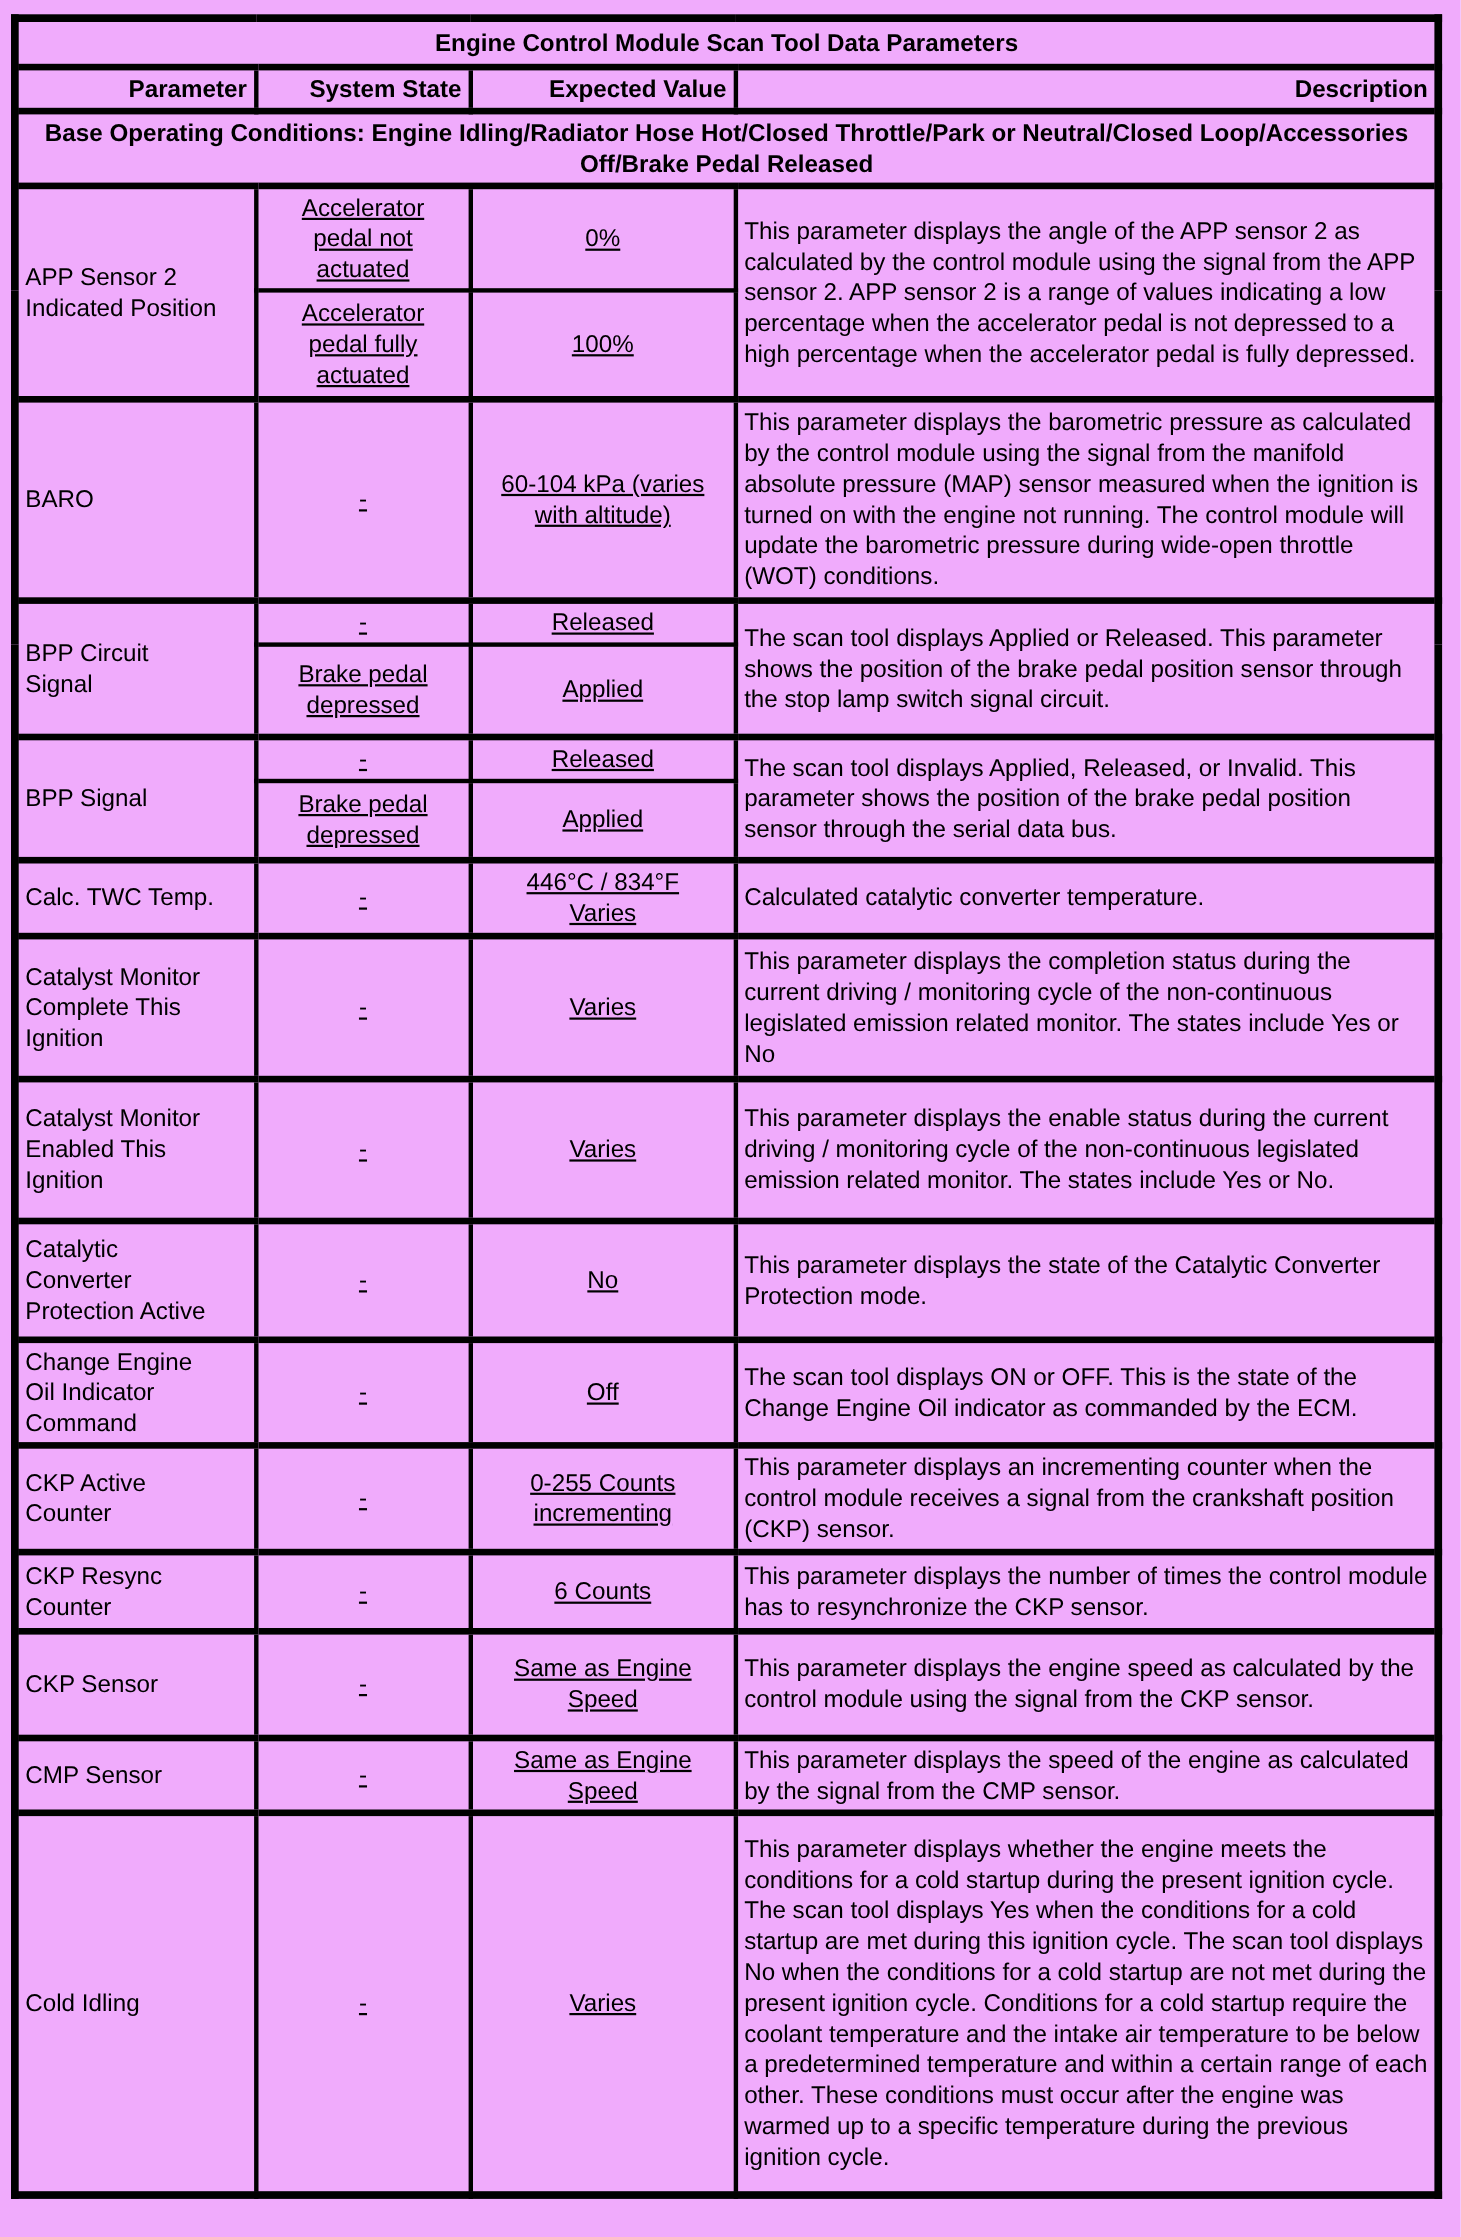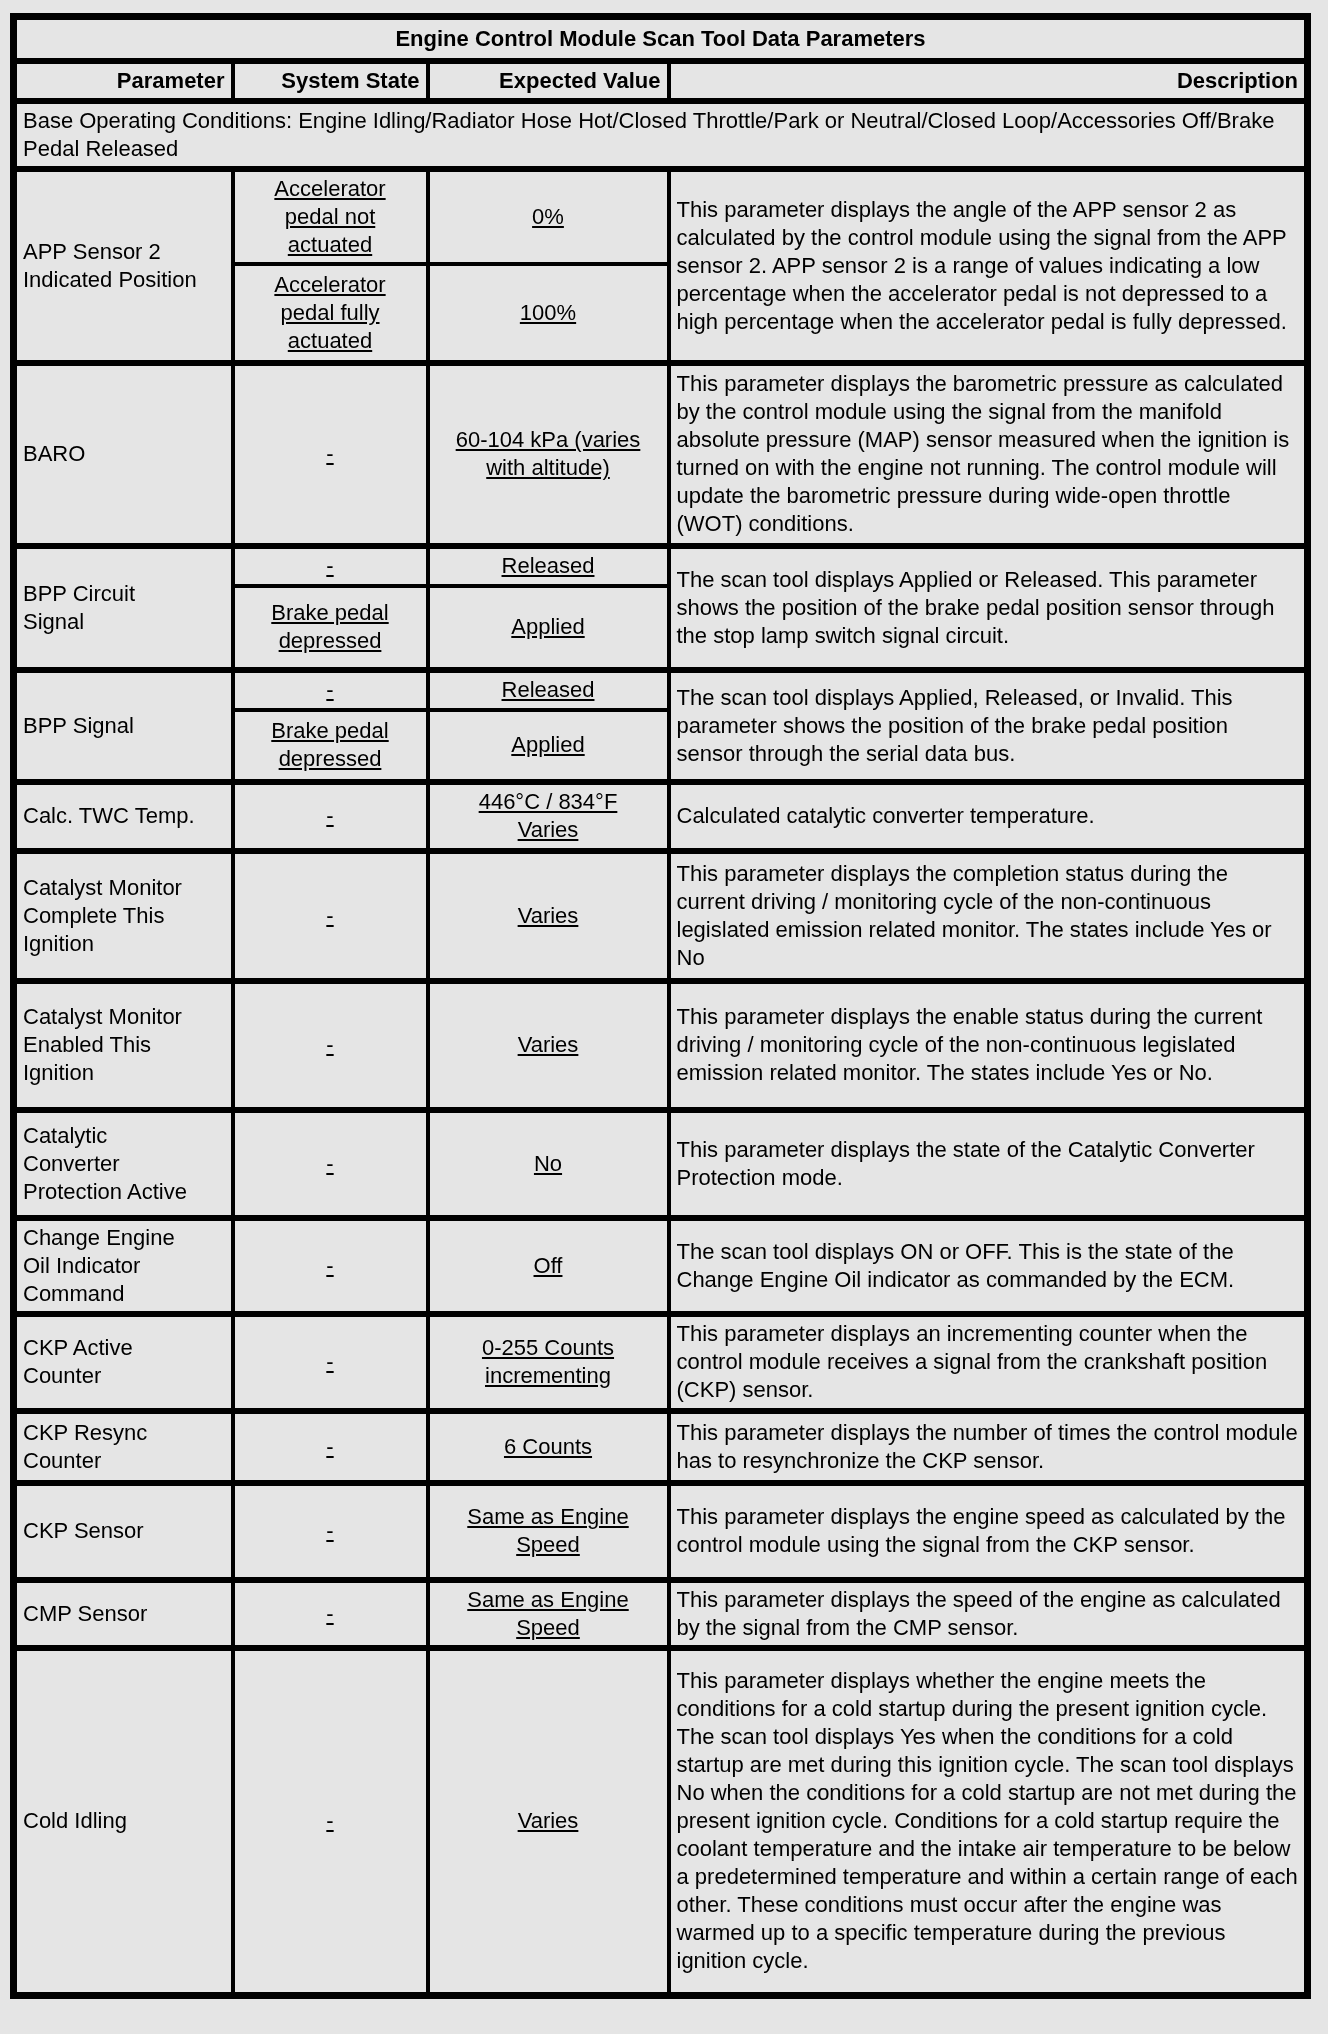--- a/index.html
+++ b/index.html
@@ -6,21 +6,21 @@
   html, body {
     margin: 0;
     padding: 0;
     background: #ffffff;
     color: #000000;
     font-family: "Liberation Sans", sans-serif;
   }
   .page {
     width: 1328px;
     height: 2034px;
-    background: #e5e5e5;
+    background: #f0abfc;
     padding: 13px 10px 0 10px;
     overflow: hidden;
   }
   table.scan-table {
     border-collapse: collapse;
     width: 1294px;
     table-layout: fixed;
     border: 7px solid #000;
   }
   table.scan-table td, table.scan-table th {
@@ -39,24 +39,24 @@
     font-size: 23px;
     text-align: center;
   }
   th.col-head {
     font-weight: bold;
     font-size: 23px;
     text-align: right;
     padding: 2px 4px;
   }
   td.base-cell {
-    font-weight: normal;
+    font-weight: bold;
     font-size: 23px;
     line-height: 29px;
-    text-align: left;
+    text-align: center;
     padding: 2px 8px;
   }
   td.param {
     text-align: left;
     white-space: pre-line;
     padding-left: 8px;
   }
   td.state, td.value {
     text-align: center;
     white-space: pre-line;

